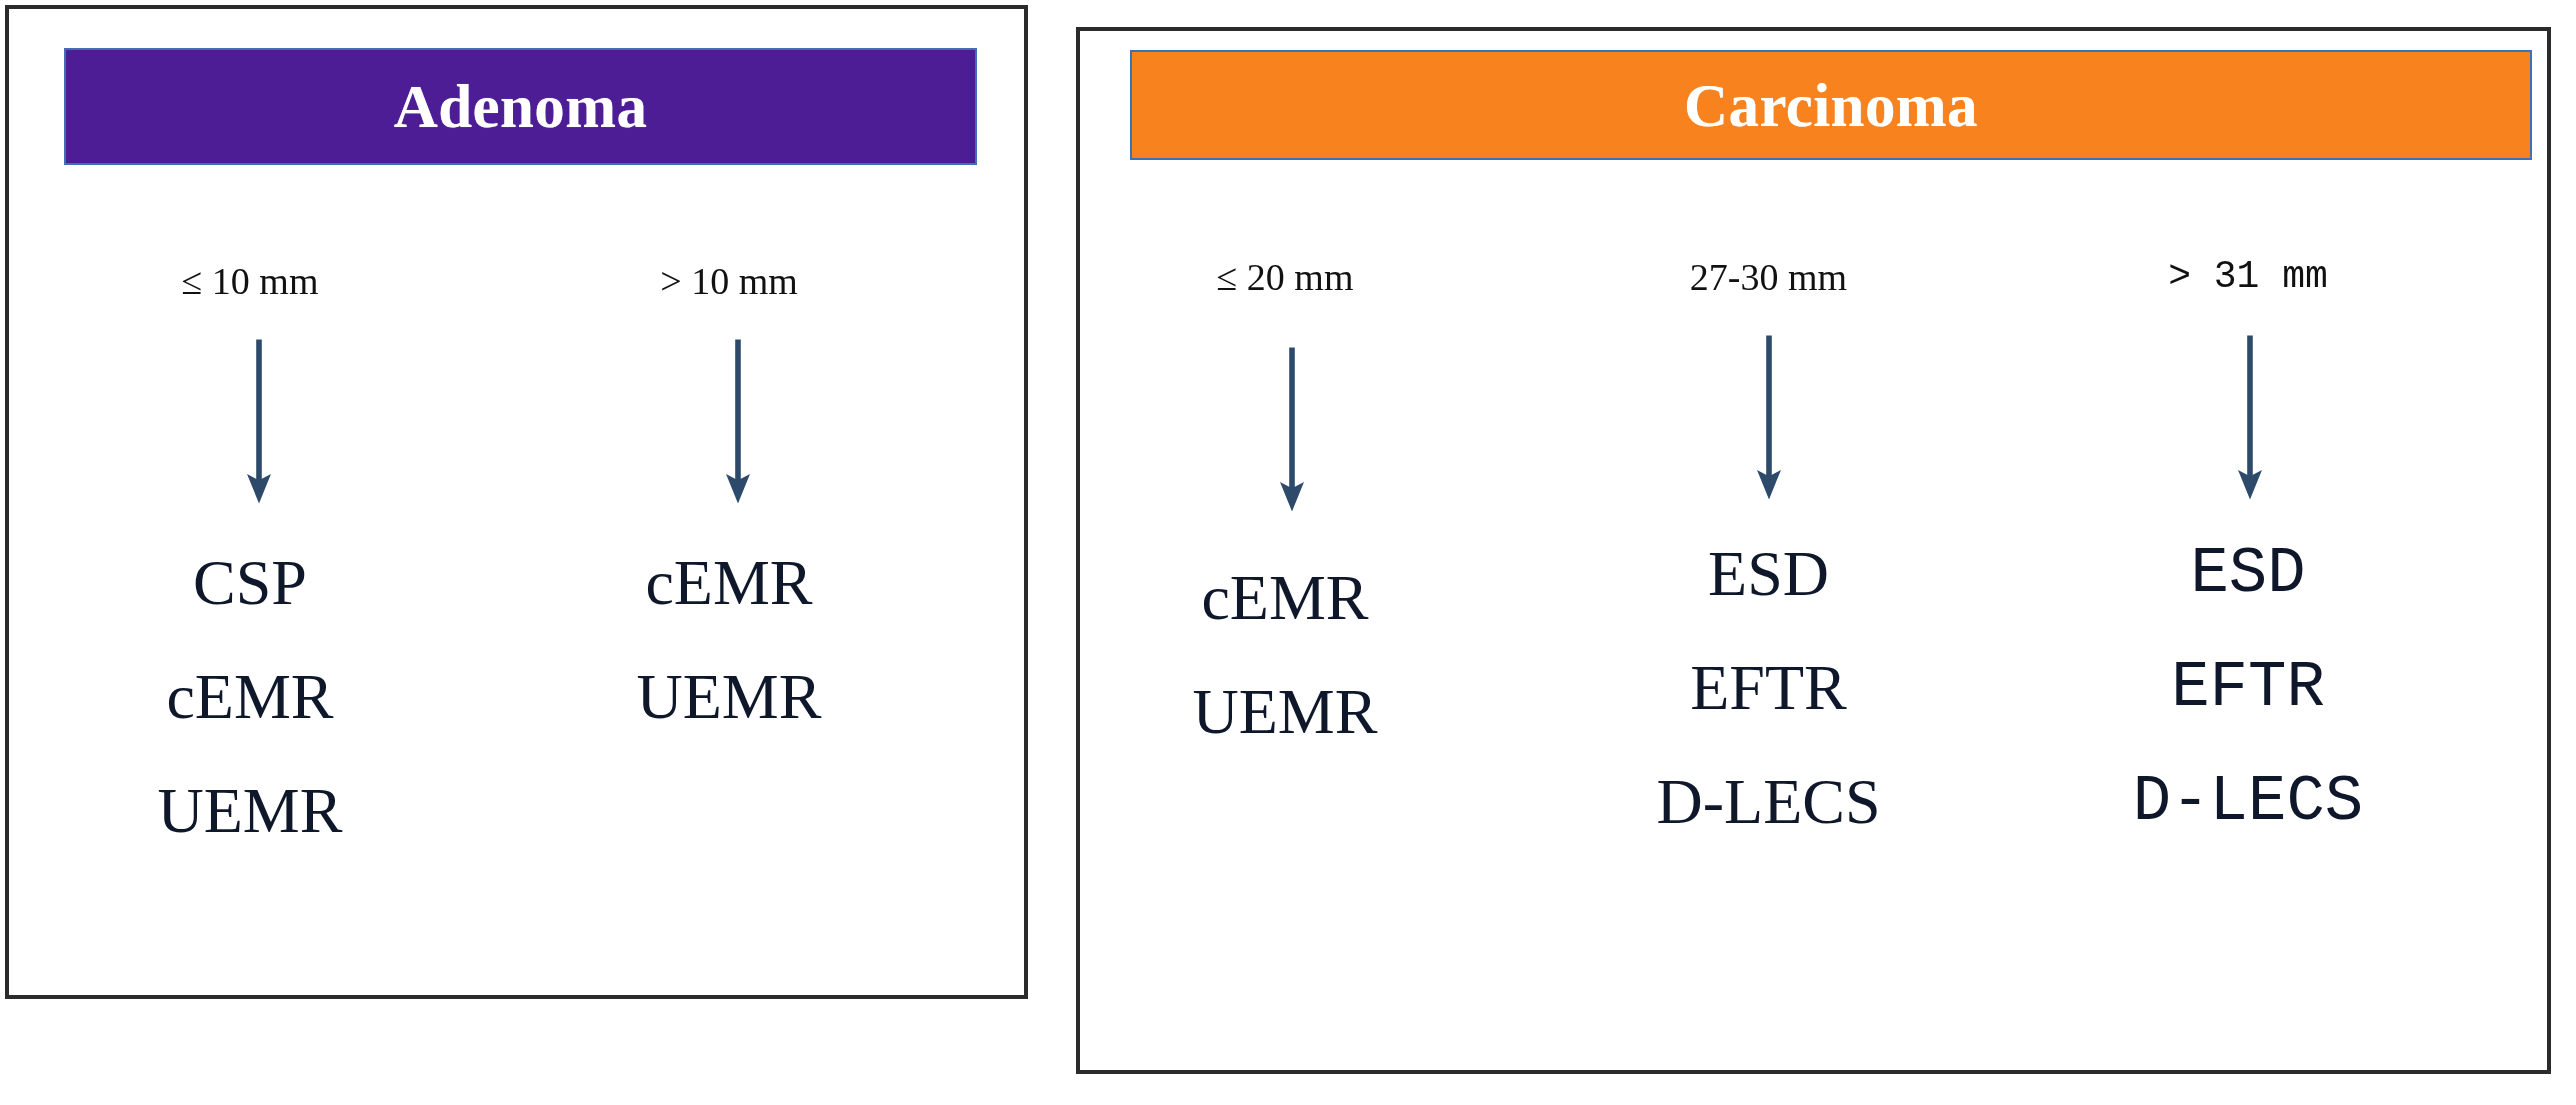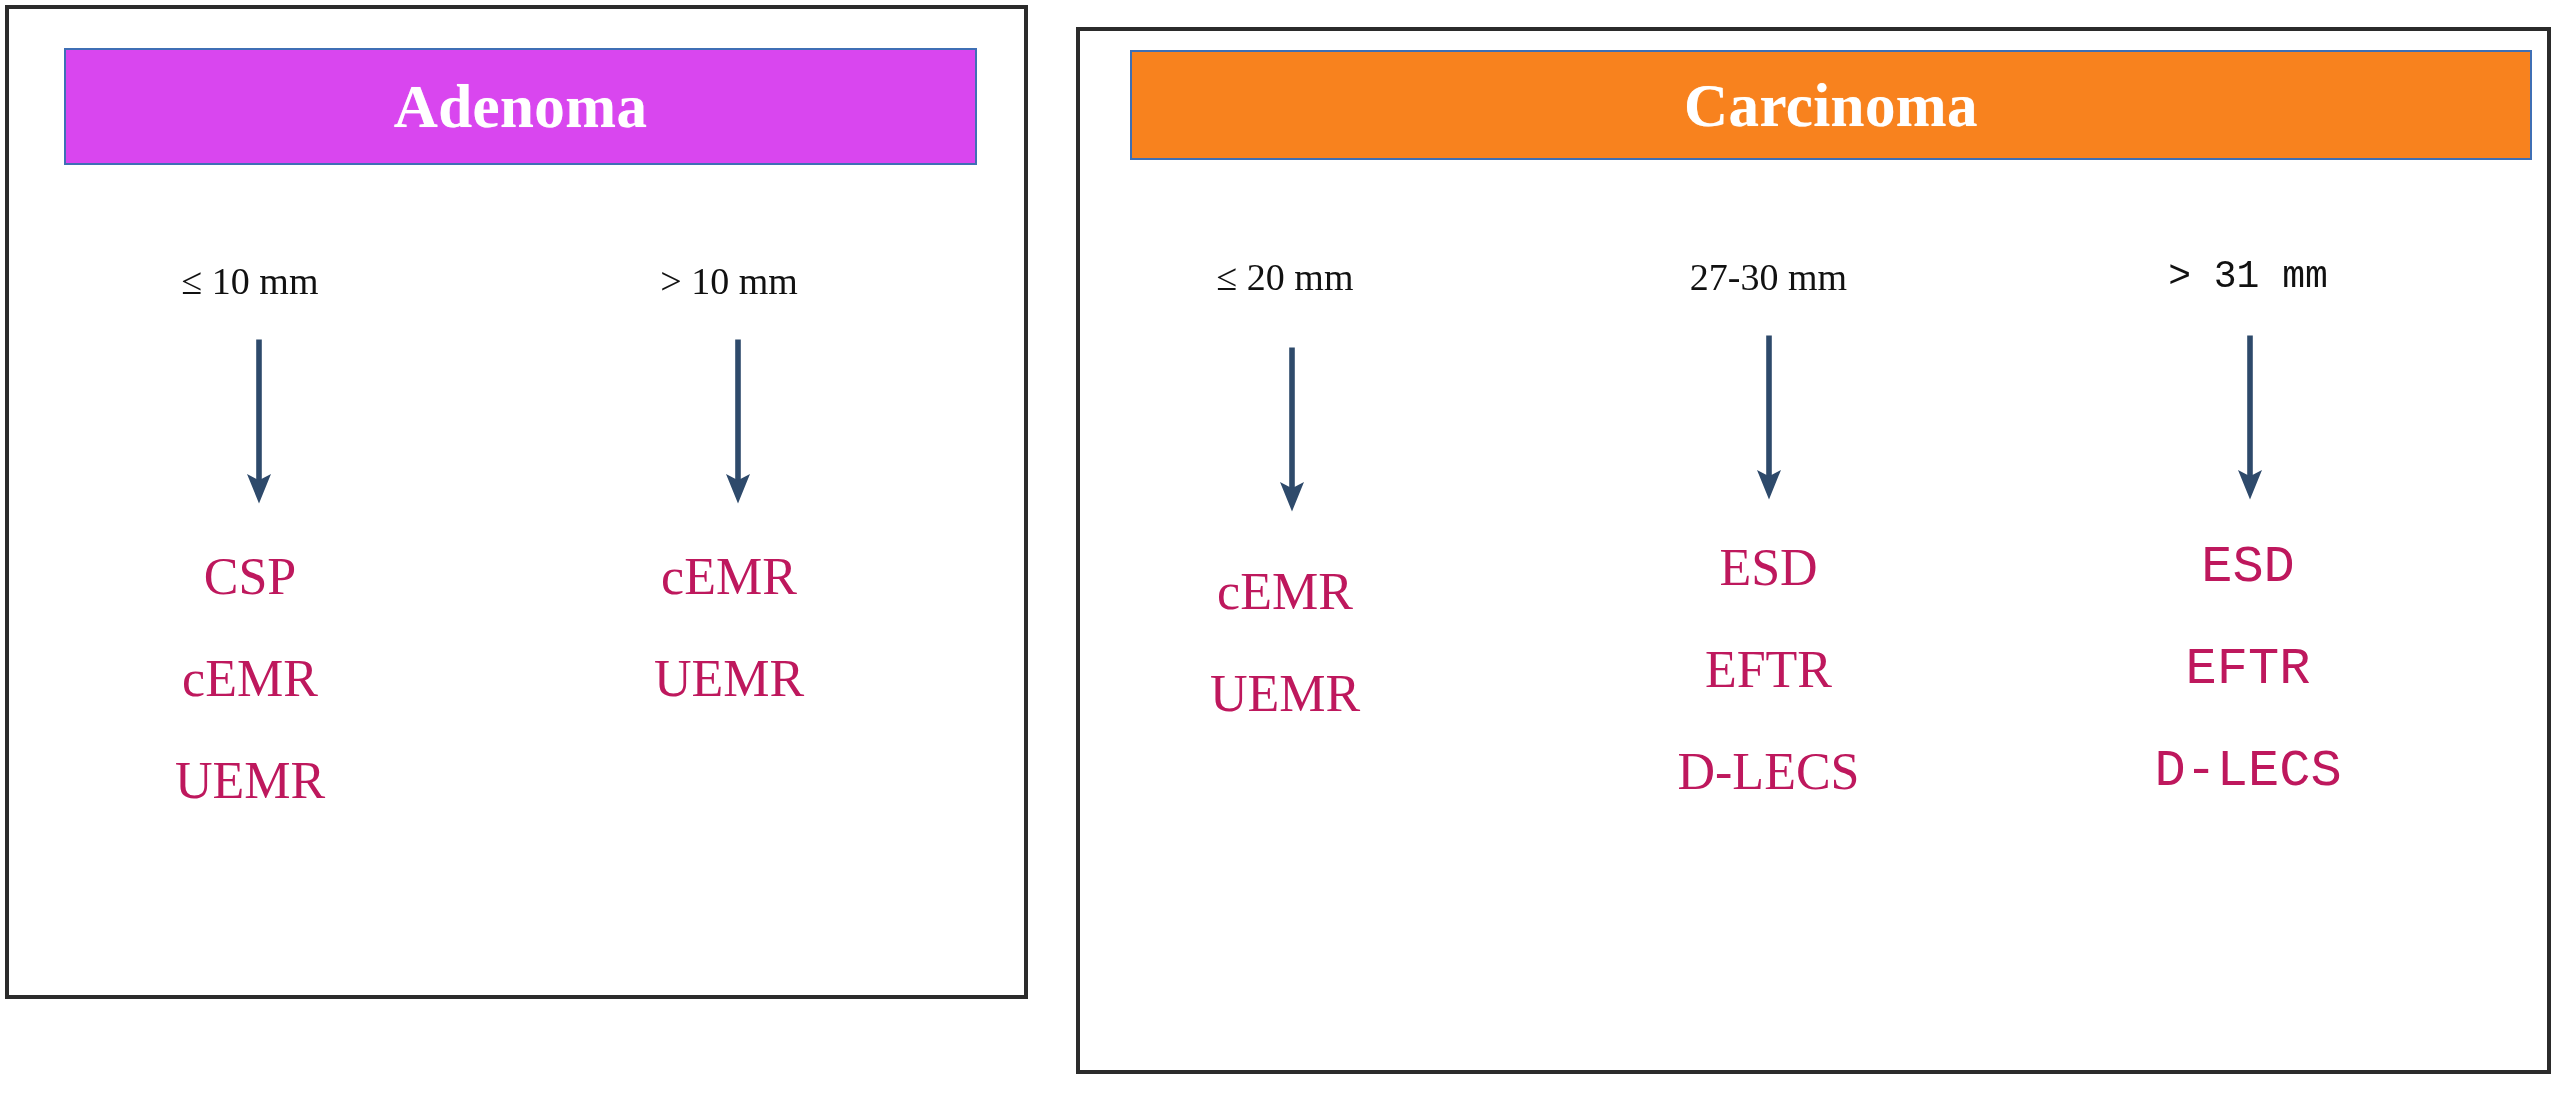--- a/index.html
+++ b/index.html
@@ -51,21 +51,21 @@
     line-height: 1;
     letter-spacing: 0.4px;
     white-space: nowrap;
     text-shadow: 0 0 0.8px rgba(255,255,255,0.6);
   }
   #header-adenoma {
     left: 64px;
     top: 48px;
     width: 913px;
     height: 117px;
-    background: #d946ef;
+    background: #4c1d95;
   }
   #header-carcinoma {
     left: 1130px;
     top: 50px;
     width: 1402px;
     height: 110px;
     background: #f8821e;
   }
 
   
@@ -94,22 +94,22 @@
     display: block;
     overflow: visible;
   }
 
   .treatment-list {
     display: flex;
     flex-direction: column;
     align-items: center;
   }
   .treatment-item {
-    font-size: 52px;
-    color: #be185d;
+    font-size: 64px;
+    color: #0f172a;
     line-height: 1;
     white-space: nowrap;
     text-align: right;
   }
 </style>
 </head>
 <body>
 
 <div class="panel" id="panel-adenoma"></div>
 

